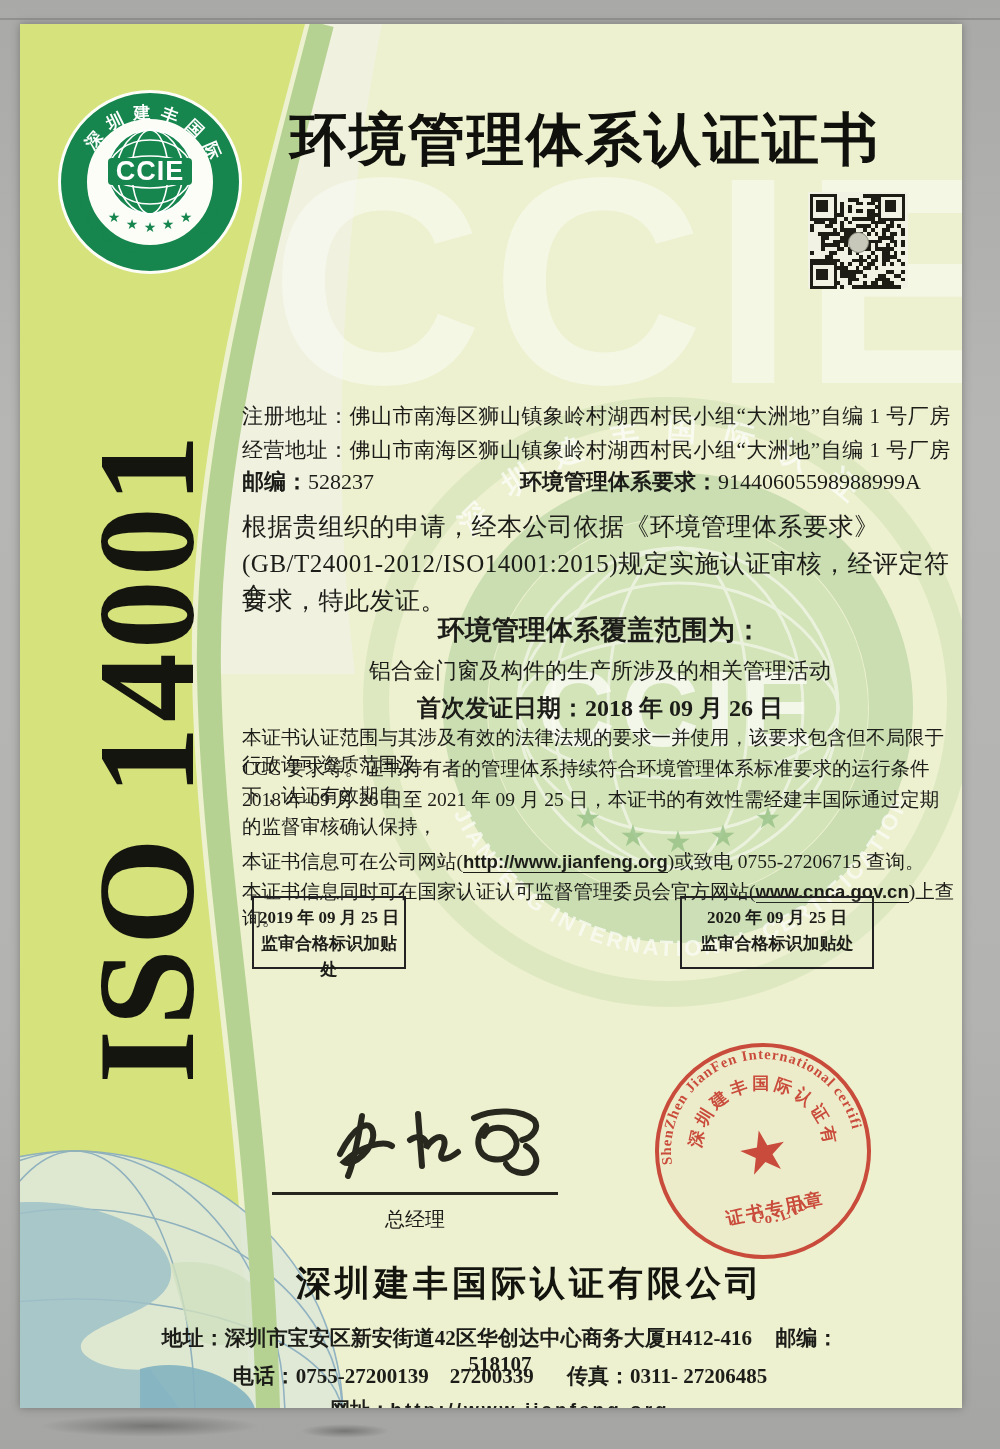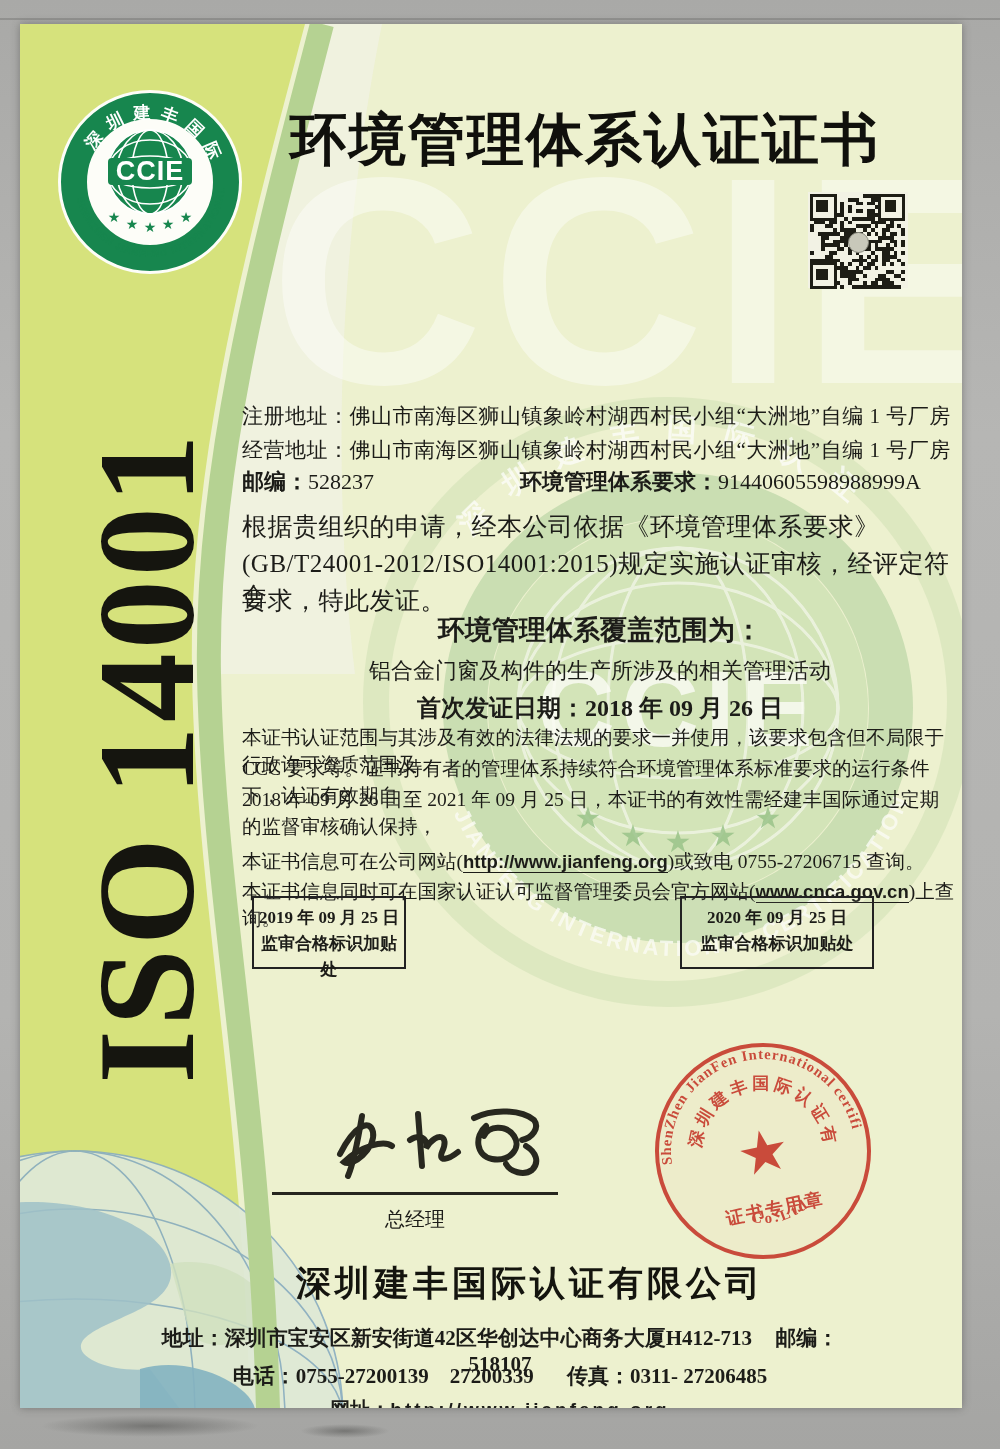--- a/index.html
+++ b/index.html
@@ -474,21 +474,21 @@
       <text font-family="Liberation Serif, serif" font-weight="bold" font-size="17" fill="#c53527" letter-spacing="4">
         <textPath href="#sealInnerTop" startOffset="8%">深圳建丰国际认证有限公司</textPath>
       </text>
       <text x="117" y="138" text-anchor="middle" font-size="58" fill="#c53527">★</text>
       <text x="117" y="182" text-anchor="middle" font-family="Liberation Serif, serif" font-weight="bold" font-size="18" letter-spacing="2" fill="#c53527">证书专用章</text>
     </g>
   </svg>
 
   <div class="abs issuer-name">深圳建丰国际认证有限公司</div>
   <div class="abs issuer-row" style="top:1300px;left:140px;width:680px">
-    <span>地址：</span><span>深圳市宝安区新安街道42区华创达中心商务大厦H412-713</span>
+    <span>地址：</span><span>深圳市宝安区新安街道42区华创达中心商务大厦H412-416</span>
     <span style="margin-left:18px">邮编：</span><span>518107</span>
   </div>
   <div class="abs issuer-row" style="top:1338px">
     <span>电话：</span><span style="white-space:pre">0755-27200139    27200339</span>
     <span style="margin-left:28px">传真：</span><span>0311- 27206485</span>
   </div>
   <div class="abs issuer-row" style="top:1372px;font-size:20px">
     <span>网址：</span><span style="letter-spacing:3px;font-family:'Liberation Sans',sans-serif;font-size:19px">http://www.jianfeng.org</span>
   </div>
 </div>

